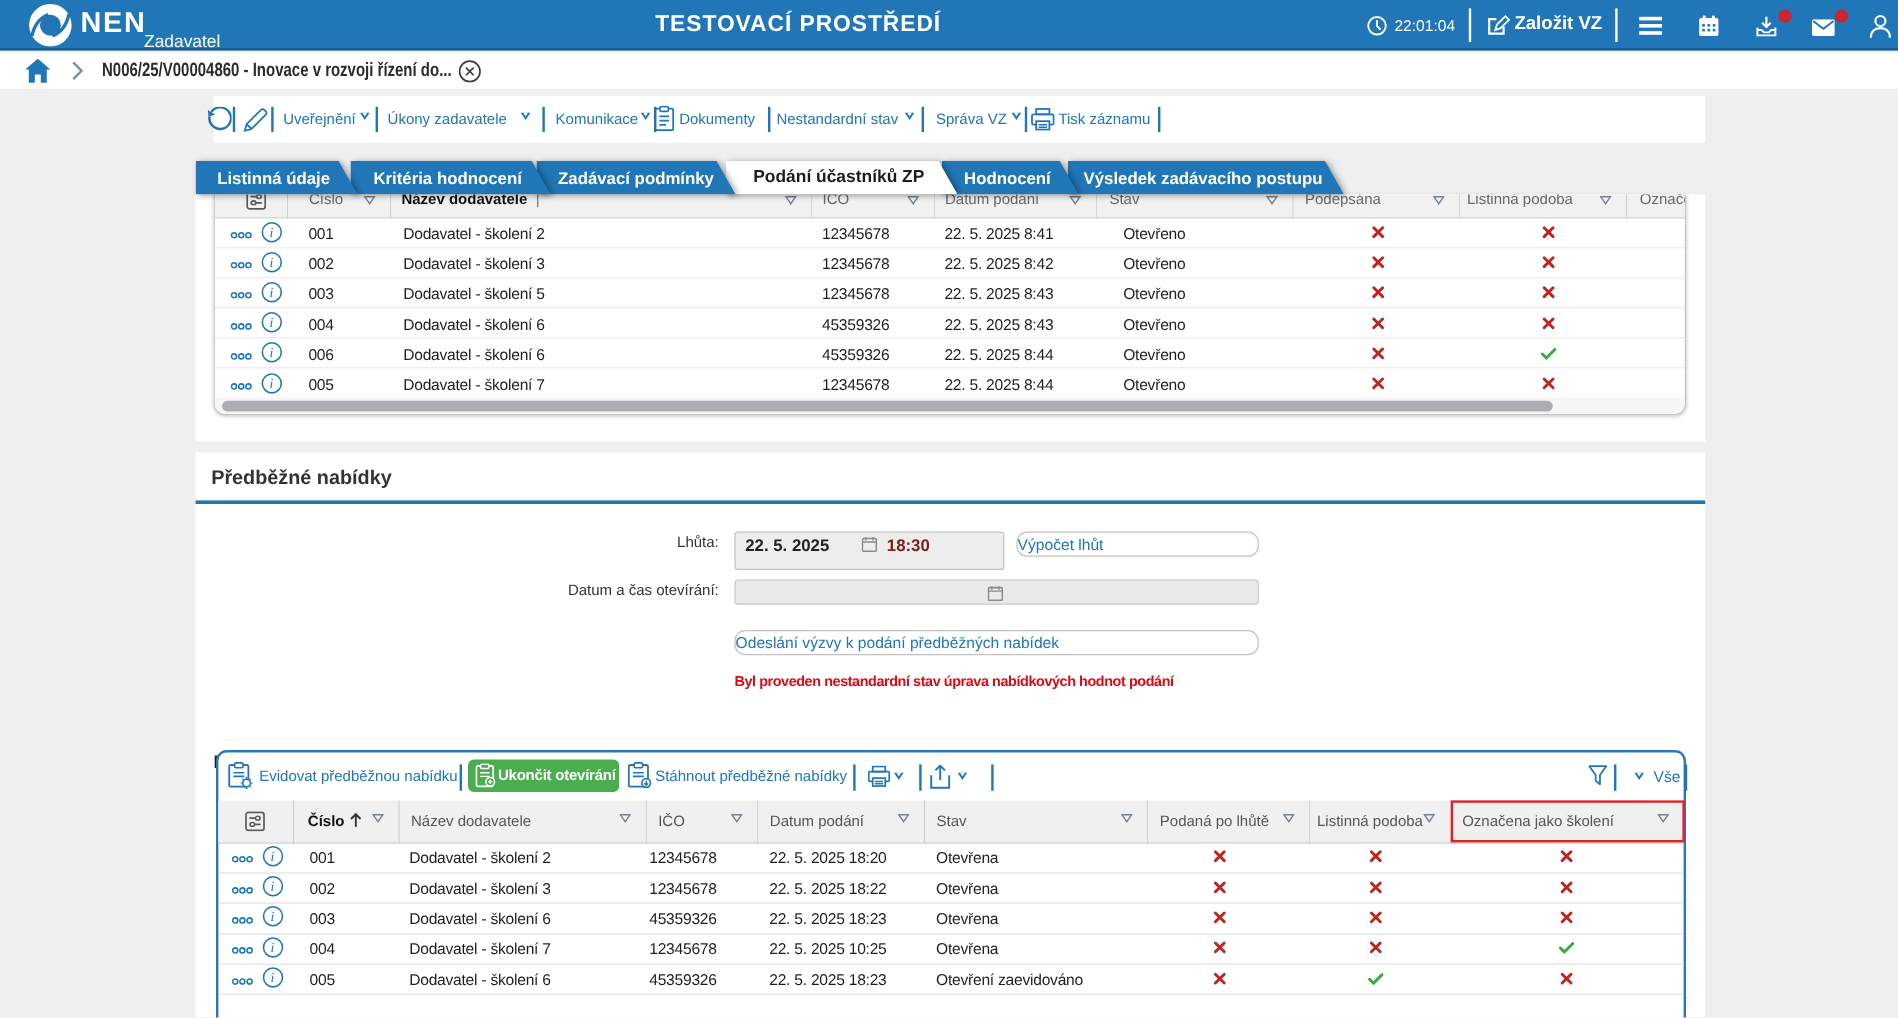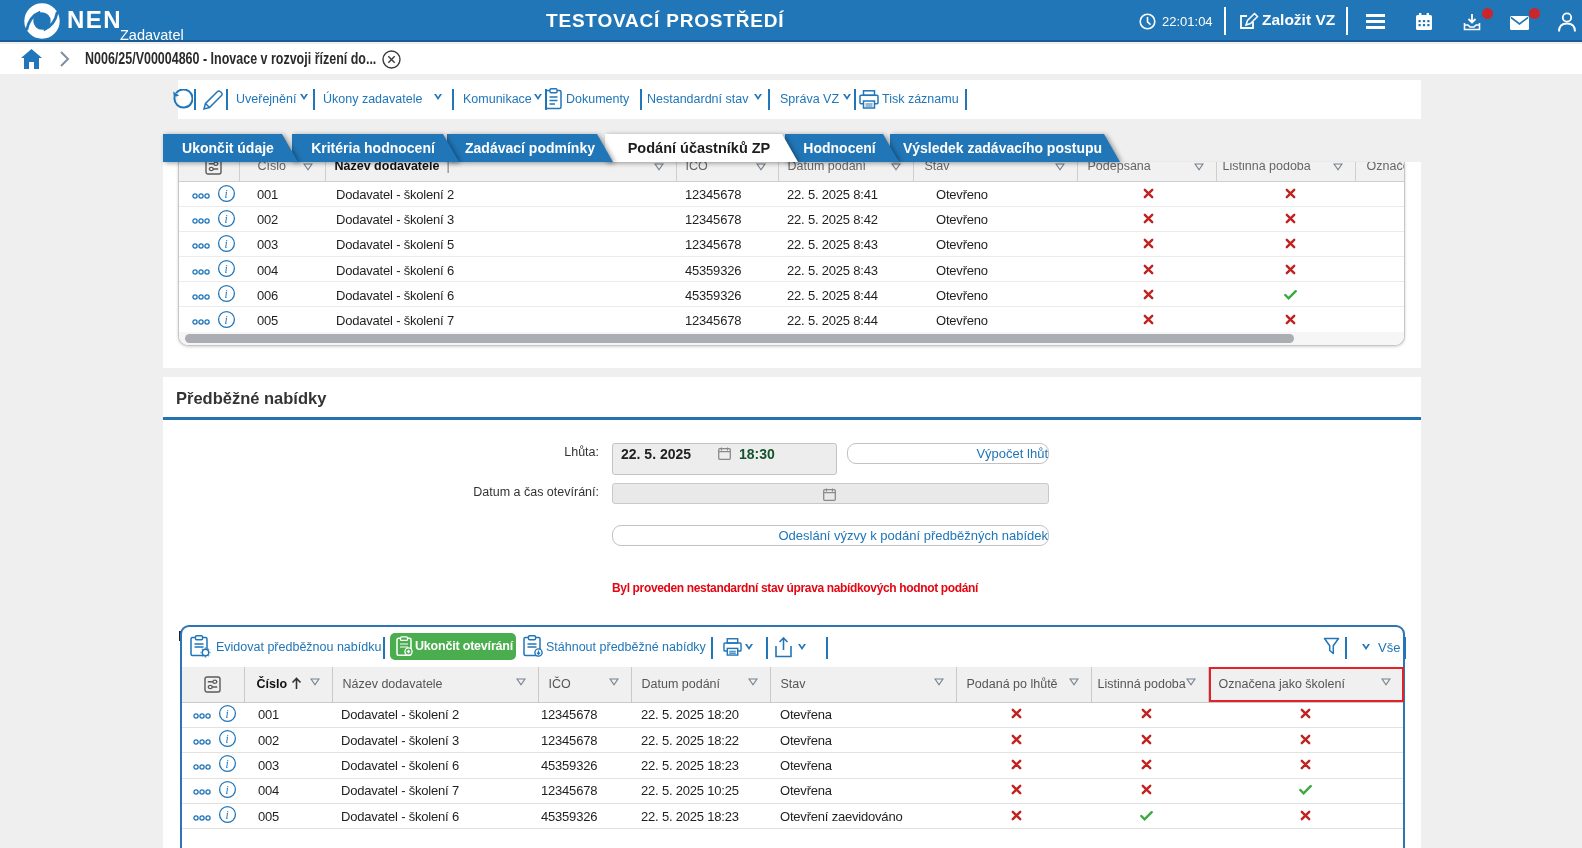--- a/index.html
+++ b/index.html
@@ -46,22 +46,22 @@
   #card1 th:last-child { border-right:none; }
   #card1 td { height:25.2px; border-bottom:1px solid #ebebeb; font-size:13px; letter-spacing:-0.2px; color:#1f1f1f; padding:2px 0 0 0; }
   .hsort { position:absolute; right:12px; top:11px; }
   #scroll1 { position:absolute; left:0px; bottom:0px; width:1225px; height:13px; background:#f6f6f6; }
   #thumb1 { position:absolute; left:6px; top:2px; width:1109px; height:9px; background:#aaadb2; border-radius:5px; }
 
   
   #h1t { position:absolute; left:13px; top:12px; font-size:16.5px; font-weight:bold; color:#333; }
   #hline { position:absolute; left:0; top:40px; width:1258px; height:3px; background:#2373ae; }
   .flabel { position:absolute; font-size:12.5px; color:#333; text-align:right; }
-  .fbtn { position:absolute; background:#fff; border:1px solid #c2c2c2; border-radius:9px; color:#2076b8; font-size:13px; text-align:right; }
-  #redmsg { position:absolute; left:449px; top:204px; white-space:nowrap; color:#e30613; font-weight:bold; font-size:12px; letter-spacing:-0.35px; }
+  .fbtn { position:absolute; background:#fff; border:1px solid #c2c2c2; border-radius:9px; color:#2076b8; font-size:13px; text-align:left; }
+  #redmsg { position:absolute; left:449px; top:184px; white-space:nowrap; color:#e30613; font-weight:bold; font-size:12px; letter-spacing:-0.35px; }
   #h2t { position:absolute; left:15px; top:226px; font-size:15px; font-weight:bold; color:#222;margin-top:24px; }
 
   
   #card2 { position:absolute; left:17px; top:248px; width:1225px; height:262px; background:#fff; border:2px solid #2e75b6; border-radius:9px; }
   #card2 table { border-collapse:collapse; table-layout:fixed; width:1221px; }
   #card2 th { height:35px; background:#f0f0f0; border-bottom:1px solid #c9c9c9; border-right:1px solid #c9c9c9; font-weight:normal; color:#555; font-size:12.5px; text-align:left; padding:0; position:relative; }
   #card2 th:last-child { border-right:none; }
   #card2 td { height:25.4px; border-bottom:1px solid #e2e2e2; font-size:13px; letter-spacing:-0.2px; color:#1f1f1f; padding:0; }
 
   #tb2 { position:relative; height:40px; }
@@ -186,21 +186,21 @@
   <svg class="abs" style="left:681px;top:10px" width="20" height="19" viewBox="0 0 20 19">
     <rect x="4.5" y="0.8" width="11" height="4.5" fill="none" stroke="#2076b8" stroke-width="1.5"></rect>
     <rect x="1" y="5.3" width="18" height="8.5" rx="1" fill="none" stroke="#2076b8" stroke-width="1.5"></rect>
     <rect x="4.5" y="11" width="11" height="7" fill="#fff" stroke="#2076b8" stroke-width="1.5"></rect>
     <path d="M6.5 14 H 13.5 M 6.5 16 H 13.5" stroke="#2076b8" stroke-width="1.2"></path>
   </svg>
   <div class="titem" style="left:704px">Tisk záznamu</div>
   <div class="tsep" style="left:787px"></div>
 </div>
 
-<div class="tab" style="left:163px;width:135px;z-index:16"><span style="margin-right:5px">Ukončit údaje</span></div>
+<div class="tab" style="left:163px;width:135px;z-index:16"><span style="margin-right:5px">Listinná údaje</span></div>
 <div class="tab" style="left:292px;width:167px;z-index:15"><span style="margin-right:5px">Kritéria hodnocení</span></div>
 <div class="tab" style="left:447px;width:166px;z-index:14"><span style="margin-right:0">Zadávací podmínky</span></div>
 <div class="tab active" style="left:605px;width:193px;z-index:13"><span style="margin-right:5px">Podání účastníků ZP</span></div>
 <div class="tab" style="left:785px;width:114px;z-index:12"><span style="margin-right:5px">Hodnocení</span></div>
 <div class="tab" style="left:890px;width:230px;z-index:11"><span style="margin-right:5px">Výsledek zadávacího postupu</span></div>
 
 <div id="panel1">
   <div id="card1">
     <table id="t1">
 <colgroup>
@@ -403,21 +403,21 @@
   <div class="flabel" style="left:236px;top:68px;width:200px">Lhůta:</div>
   <div class="flabel" style="left:136px;top:108px;width:300px">Datum a čas otevírání:</div>
   <div id="form">
 
     <div class="abs" style="left:449px;top:66px;width:225px;height:32px;background:#ededed;border:1px solid #c3c3c3;border-radius:3px">
       <span class="abs" style="left:8px;top:2px;font-weight:bold;font-size:14px;color:#222">22. 5. 2025</span>
       <svg class="abs" style="left:105px;top:3px" width="13" height="13" viewBox="0 0 13 13">
         <rect x="0.7" y="1.7" width="11.6" height="10.6" rx="1" fill="none" stroke="#8a8a8a" stroke-width="1.3"></rect>
         <path d="M3.5 0.5 V3.5 M9.5 0.5 V3.5 M0.7 4.6 H12.3" stroke="#8a8a8a" stroke-width="1.2"></path>
       </svg>
-      <span class="abs" style="left:126px;top:2px;font-weight:bold;font-size:14px;color:#14532d">18:30</span>
+      <span class="abs" style="left:126px;top:2px;font-weight:bold;font-size:14px;color:#7f1d1d">18:30</span>
     </div>
 
     <div class="fbtn" style="left:684px;top:66px;width:202px;height:21px;line-height:20px">Výpočet lhůt</div>
 
     <div class="abs" style="left:449px;top:106px;width:437px;height:21px;background:#e9e9e9;border:1px solid #c9c9c9;border-radius:3px">
       <svg class="abs" style="left:210px;top:4px" width="13" height="13" viewBox="0 0 13 13">
         <rect x="0.7" y="1.7" width="11.6" height="10.6" rx="1" fill="none" stroke="#8a8a8a" stroke-width="1.3"></rect>
         <path d="M3.5 0.5 V3.5 M9.5 0.5 V3.5 M0.7 4.6 H12.3" stroke="#8a8a8a" stroke-width="1.2"></path>
       </svg>
     </div>

